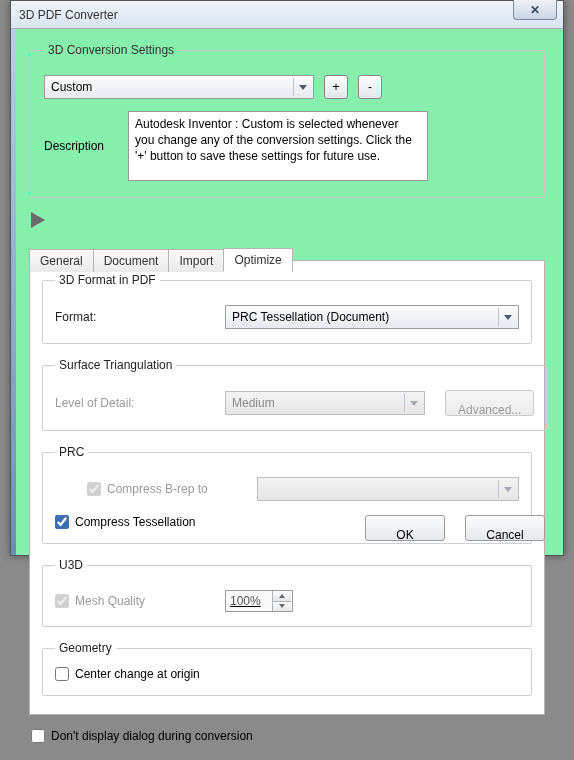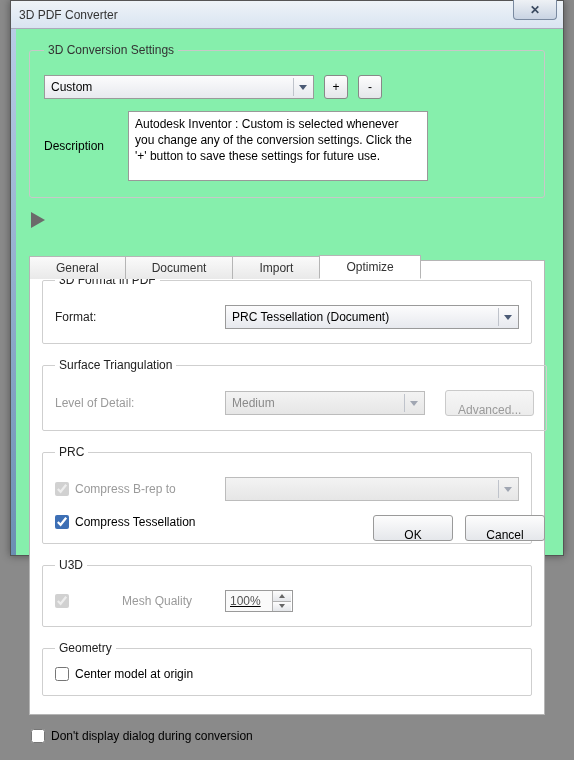--- a/index.html
+++ b/index.html
@@ -10,21 +10,21 @@
 .close-btn { position: absolute; right: 6px; top: -1px; width: 44px; height: 20px; background: linear-gradient(#eef1f5,#c9d4e3); border: 1px solid #7a8aa0; border-top: none; border-radius: 0 0 4px 4px; display:flex; align-items:center; justify-content:center; color:#3a4a60; font-size:13px; font-weight:bold; cursor:pointer;}
 .client { position:absolute; left:0; top:28px; right:0; bottom:0; padding: 14px 18px 14px 18px; }
 fieldset.settings { border:1px solid #c8c8c8; border-radius:3px; padding:10px 14px 16px 14px; margin:0; }
 legend { color:#333; padding:0 4px; }
 .row { display:flex; align-items:center; margin-top:8px; gap:10px; }
 .sqbtn { width:24px; height:24px; border:1px solid #888; background:linear-gradient(#fdfdfd,#e4e6ea); border-radius:3px; cursor:pointer; display:flex; align-items:center; justify-content:center; }
 .desc-box { border:1px solid #999; background:#fff; padding:4px 6px; width:300px; height:70px; line-height:1.35; overflow:hidden; }
 .playbtn { margin:14px 0 8px 2px; width:0; height:0; border-top:8px solid transparent; border-bottom:8px solid transparent; border-left:14px solid #6b6b6b; cursor:pointer; }
 
 .tabstrip { display:flex; align-items:flex-end; }
-.tab { padding:4px 26px; border:1px solid #b5b5b5; border-bottom:none; background:linear-gradient(#fafafa,#e9e9e9); margin-right:-1px; color:#333; cursor:pointer; position:relative; top:19px;}
+.tab { padding:4px 10px; border:1px solid #b5b5b5; border-bottom:none; background:linear-gradient(#fafafa,#e9e9e9); margin-right:-1px; color:#333; cursor:pointer; position:relative; top:12px;}
 .tab.active { background:#fff; border-bottom:1px solid #fff; z-index:2; }
 .tabpane { border:1px solid #b5b5b5; background:#fff; padding:12px 12px 18px 12px; }
 fieldset.inner { border:1px solid #cfcfcf; border-radius:2px; padding:10px 12px 14px 12px; margin:0 0 14px 0; }
 fieldset.inner legend { color:#222; }
 .lbl { width:160px; color:#222; }
 .lbl.disabled, .chk.disabled, .val.disabled { color:#9a9a9a; }
 .select-like { position:relative; display:flex; align-items:center; height:24px; border:1px solid #9a9a9a; background:linear-gradient(#fcfcfd,#e7e9ee); padding:0 18px 0 6px; min-width:200px; }
 .select-like .arrow { position:absolute; right:2px; top:2px; bottom:2px; width:18px; border-left:1px solid #bfc3cb; display:flex; align-items:center; justify-content:center; }
 .select-like .arrow:after { content:""; border-left:4px solid transparent; border-right:4px solid transparent; border-top:5px solid #4a5a75;}
 .select-like.disabled { background:linear-gradient(#f3f3f3,#e6e6e6); color:#8a8a8a; border-color:#bcbcbc; }
@@ -35,21 +35,21 @@
 .chkrow { display:flex; align-items:center; margin-top:8px; }
 .spinner { display:flex; align-items:stretch; height:22px; border:1px solid #9a9a9a; width:68px;text-decoration:underline; }
 .spinner input { border:none; width:46px; padding:0 4px; font-size:12px; }
 .spinner .spbtns { display:flex; flex-direction:column; border-left:1px solid #b0b0b0; }
 .spinner .spbtns div { flex:1; width:18px; display:flex; align-items:center; justify-content:center; background:linear-gradient(#fdfdfd,#e4e6ea); cursor:pointer;}
 .spinner .spbtns div:first-child { border-bottom:1px solid #b0b0b0;}
 .spinner .spbtns div:after{content:""; border-left:3px solid transparent; border-right:3px solid transparent;}
 .spinner .up:after{ border-bottom:4px solid #666;}
 .spinner .dn:after{ border-top:4px solid #666;}
 .footer-check { margin:14px 0 0 2px; display:flex; align-items:center; }
-.dlg-buttons { position:absolute; right:18px; bottom:14px; display:flex; gap:12px; }
+.dlg-buttons { position:absolute; right:18px; bottom:14px; display:flex; gap:20px; }
 .dlg-buttons .btn { width:80px; height:26px; }
 </style>
 </head>
 <body>
 
 <div class="window">
   <div class="sidebar-accent"></div>
   <div class="titlebar">
     <span>3D PDF Converter</span>
     <div class="close-btn">
@@ -110,56 +110,56 @@
             <span class="arrow"></span>
           </div>
           <div style="flex:1"></div>
           <button class="btn disabled">Advanced...</button>
         </div>
       </fieldset>
 
       <fieldset class="inner">
         <legend>PRC</legend>
         <div class="row">
-          <div class="chkrow" style="width:160px; margin-top:0;">
+          <div class="chkrow" style="width:160px; margin-top:0;margin-left:32px;">
             <input type="checkbox" checked="" disabled="" style="">
             <span class="chk disabled">Compress B-rep to</span>
           </div>
           <div class="select-like disabled" style="flex:1">
             <span class="arrow"></span>
           </div>
         </div>
         <div class="chkrow" style="margin-top:14px;">
           <input type="checkbox" checked="" style="">
           <span>Compress Tessellation</span>
         </div>
       </fieldset>
 
       <fieldset class="inner">
         <legend>U3D</legend>
         <div class="row">
-          <div class="chkrow" style="width:160px; margin-top:0;gap:47px;">
+          <div class="chkrow" style="width:160px; margin-top:0;">
             <input type="checkbox" checked="" disabled="" style="">
             <span class="chk disabled">Mesh Quality</span>
           </div>
           <div class="spinner">
             <input disabled="" value="100%" style="">
             <div class="spbtns">
               <div class="up"></div>
               <div class="dn"></div>
             </div>
           </div>
         </div>
       </fieldset>
 
       <fieldset class="inner" style="margin-bottom:0">
         <legend>Geometry</legend>
         <div class="chkrow" style="margin-top:2px;">
           <input type="checkbox" style="">
-          <span>Center model at origin</span>
+          <span>Center change at origin</span>
         </div>
       </fieldset>
 
     </div>
 
     <div class="footer-check">
       <input type="checkbox" style="">
       <span>Don't display dialog during conversion</span>
     </div>
 

